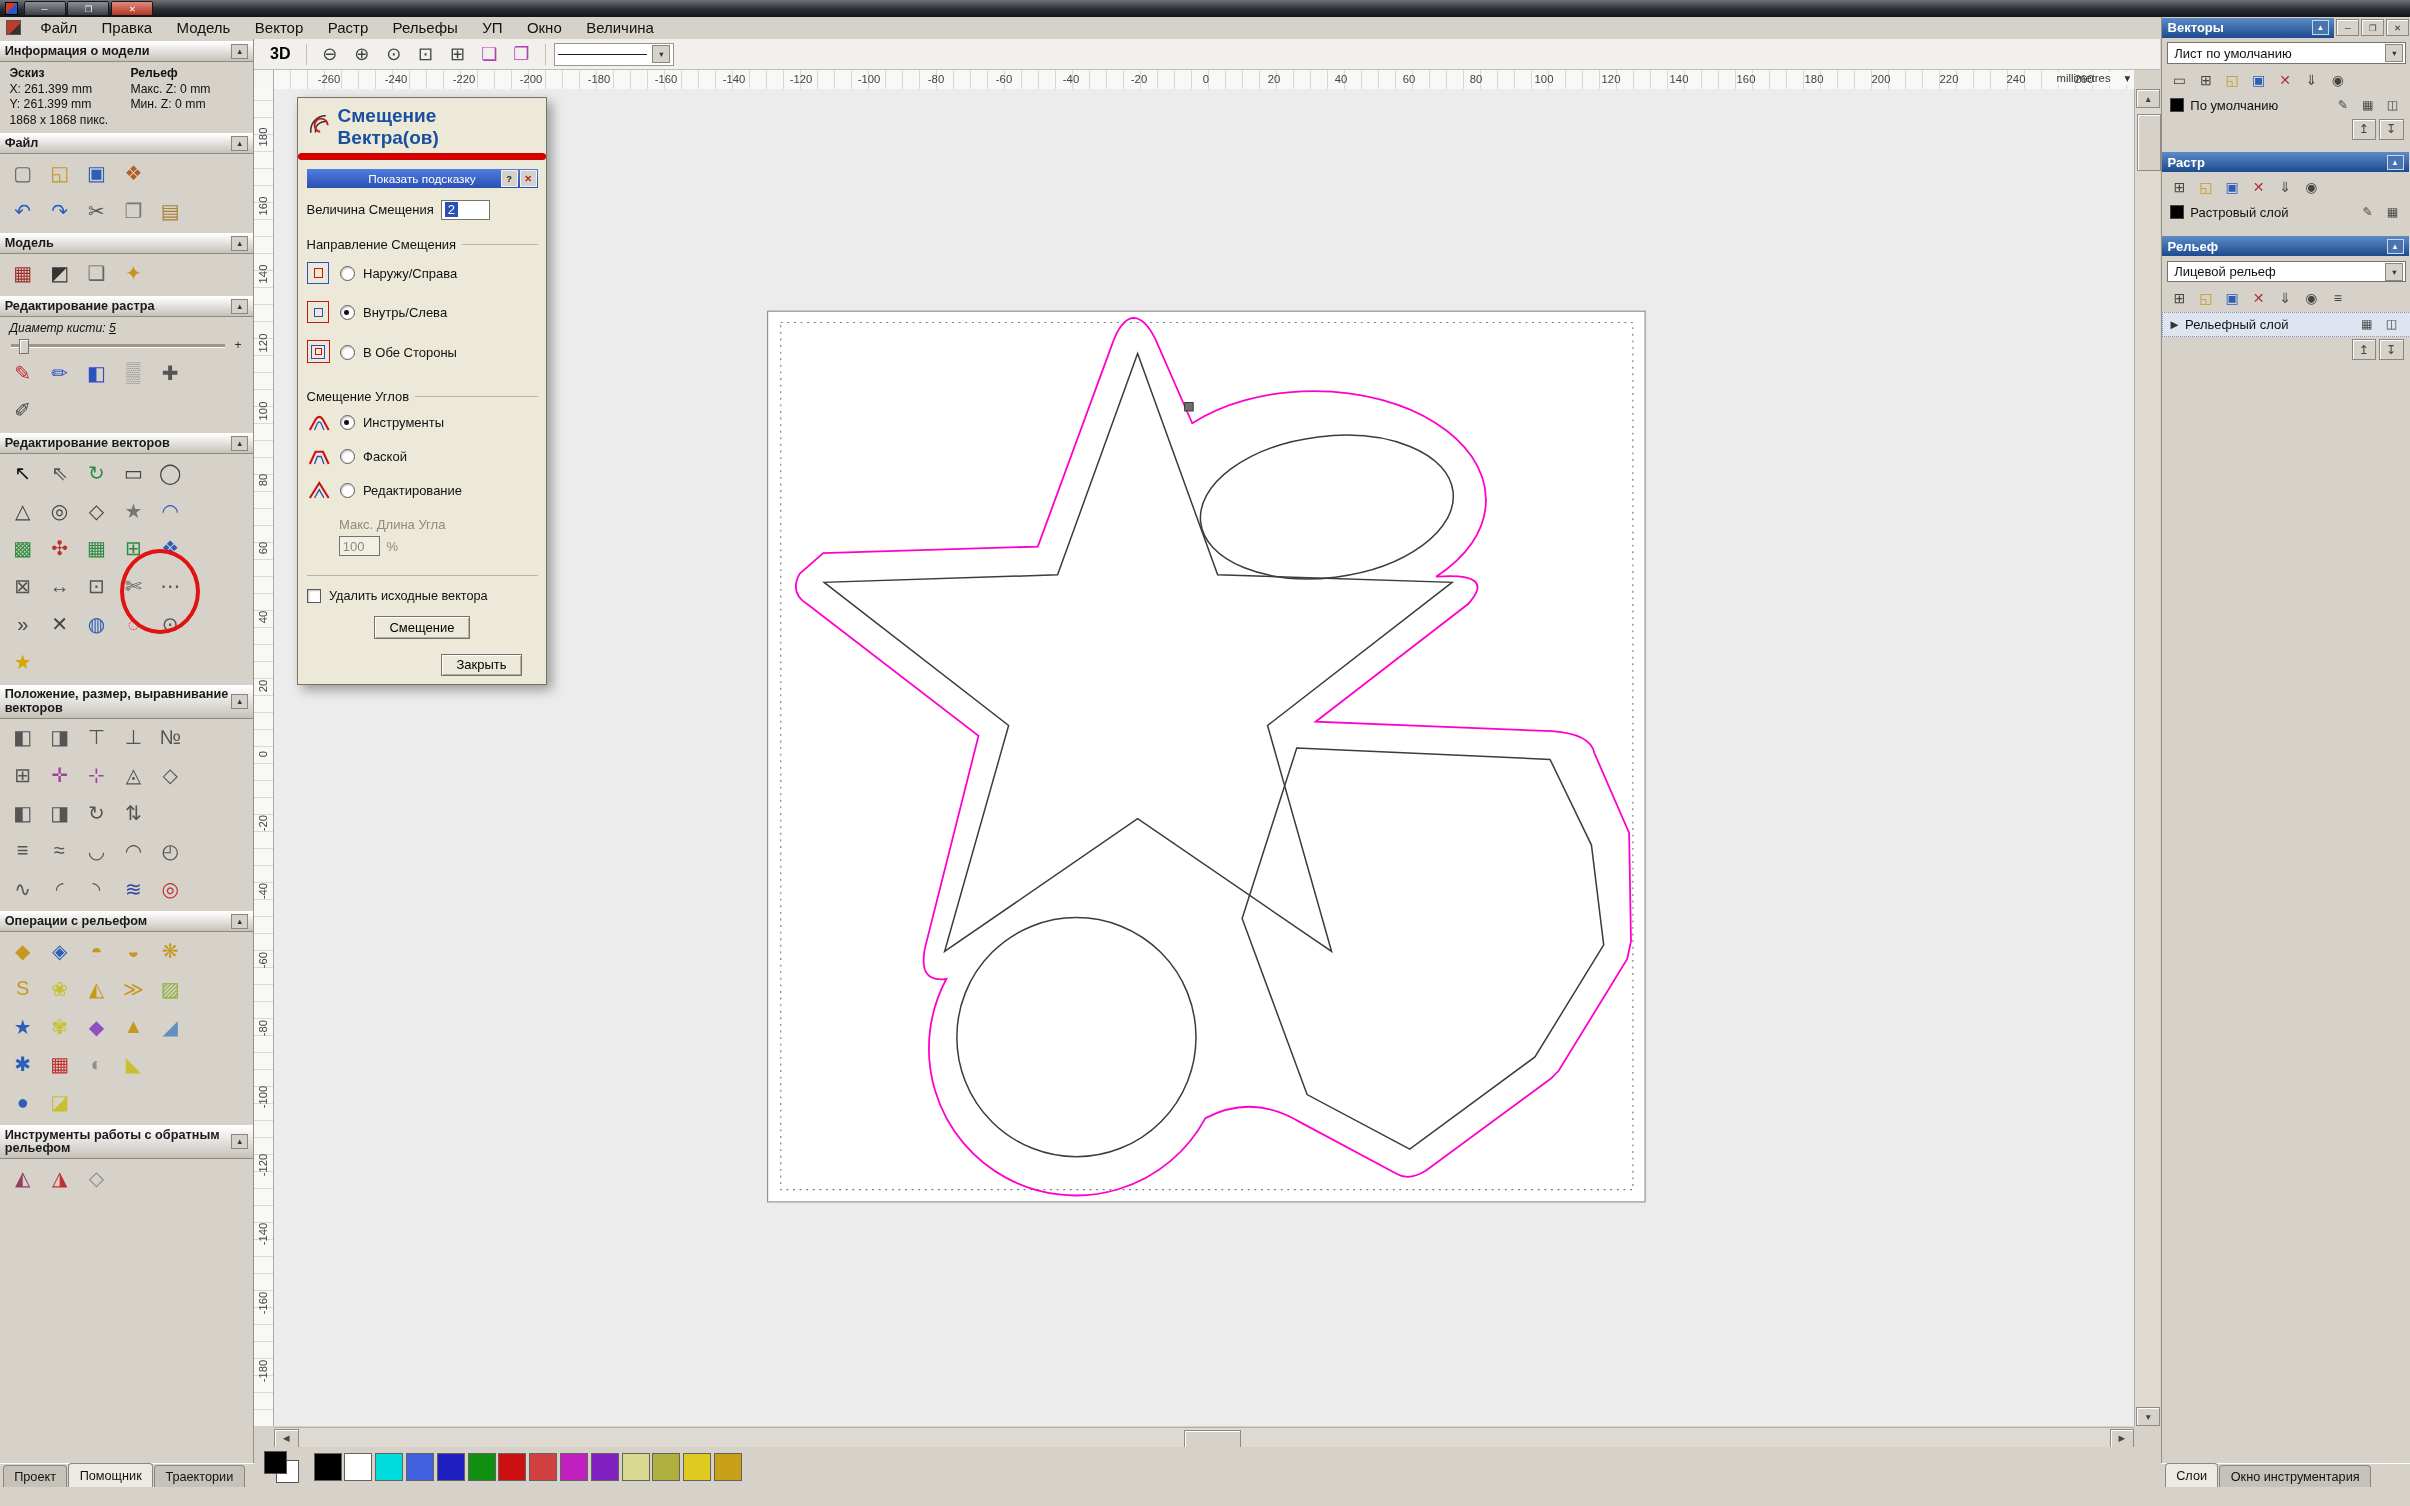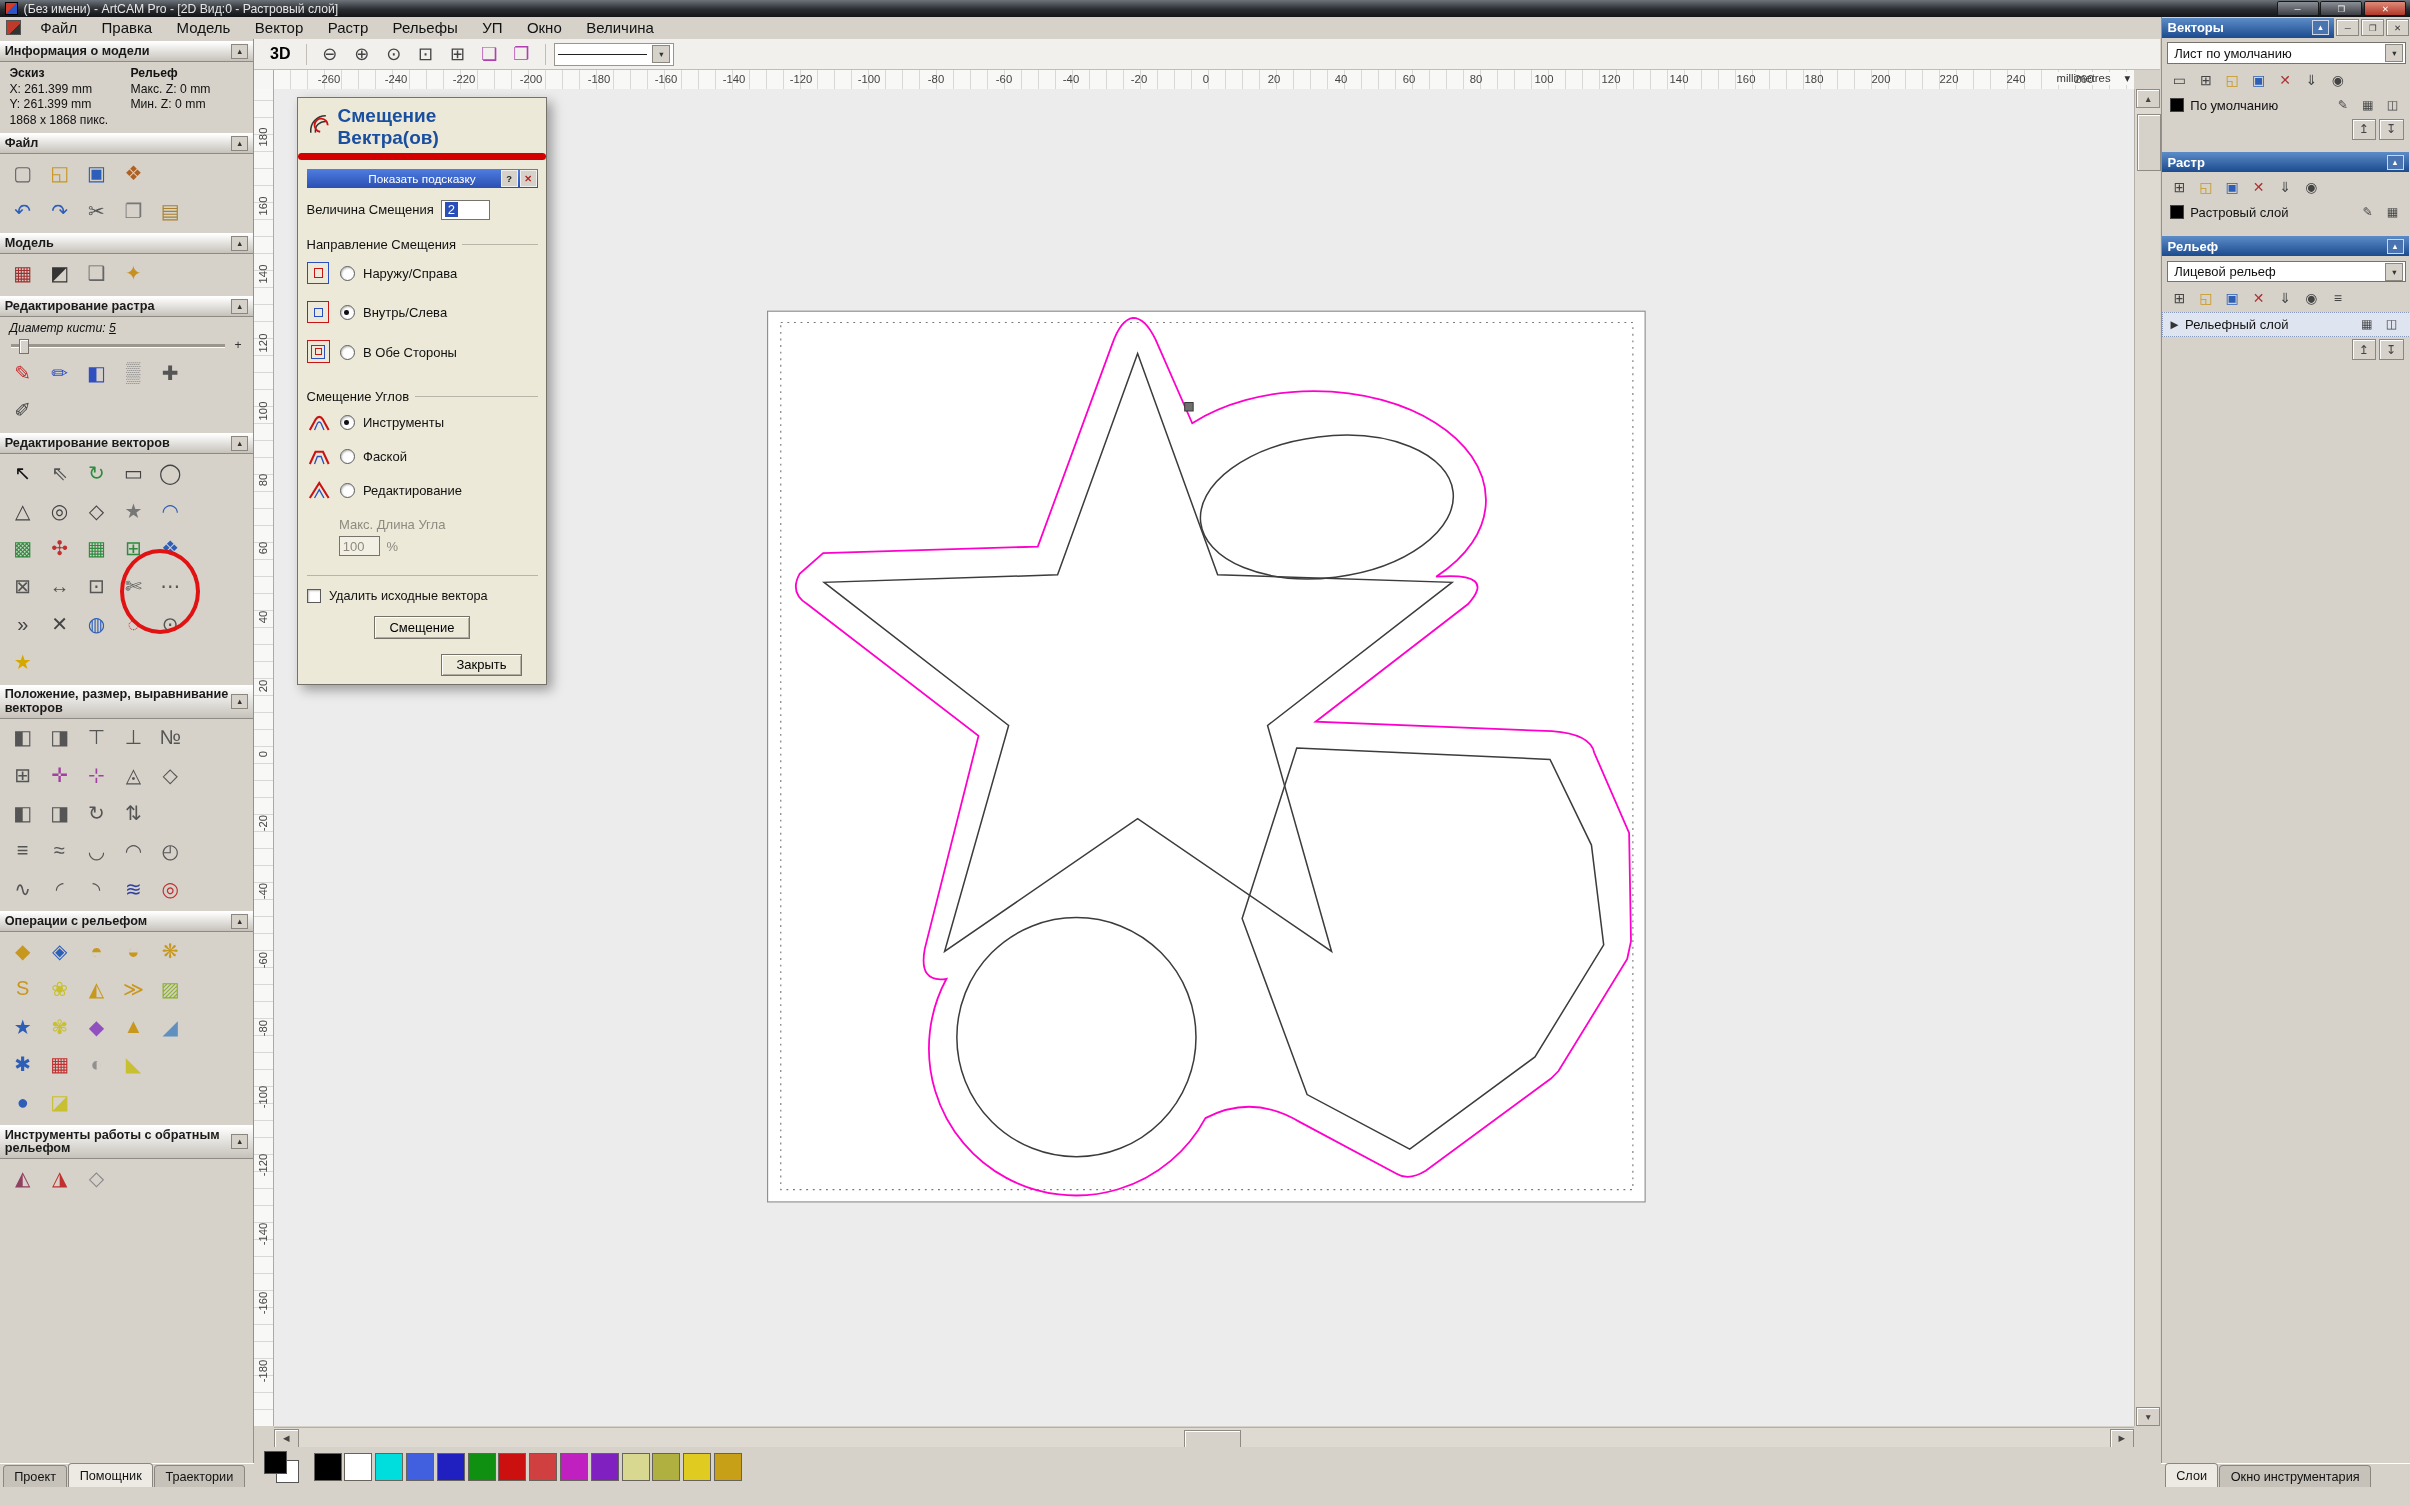--- a/index.html
+++ b/index.html
@@ -200,21 +200,20 @@
   .btn-offset{display:block;margin:13px auto 0;}
   .close-row{text-align:right;padding:15px 24.5px 0 0;}
 </style>
 </head>
 <body>
 
 <div id="app">
 
   <div class="titlebar">
     <span class="app-icon"></span>
-    <span class="titletext">(Без имени) - ArtCAM Pro - [2D Вид:0 - Растровый слой]</span>
     <span class="winbtns">
       <span class="winbtn">─</span>
       <span class="winbtn">❐</span>
       <span class="winbtn close">✕</span>
     </span>
   </div>
 
   <div class="menubar">
     <span class="mdi-icon"></span>
     <span class="menu-item">Файл</span>

